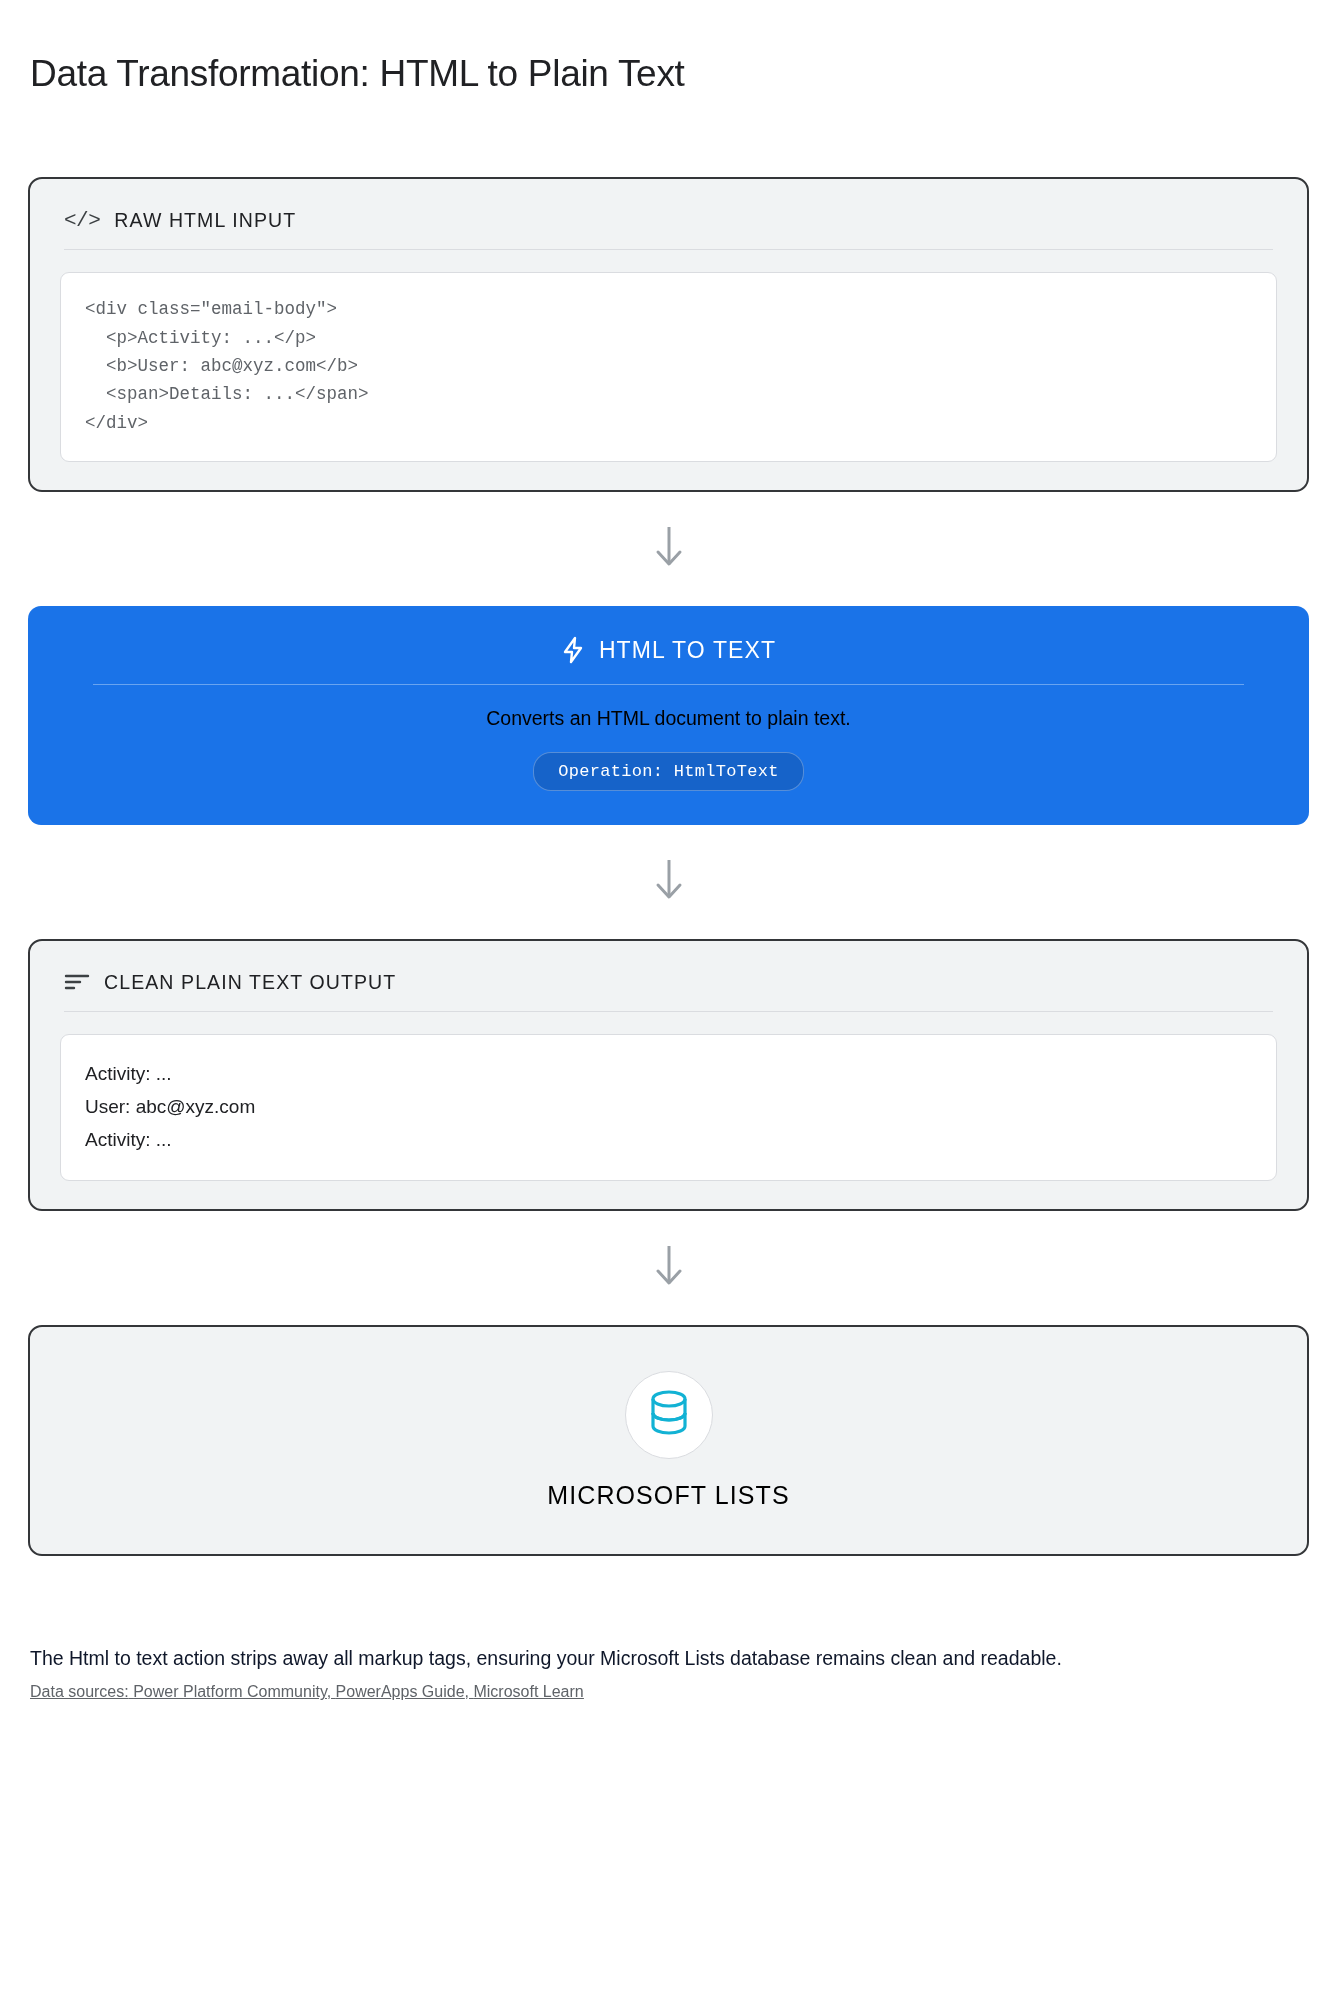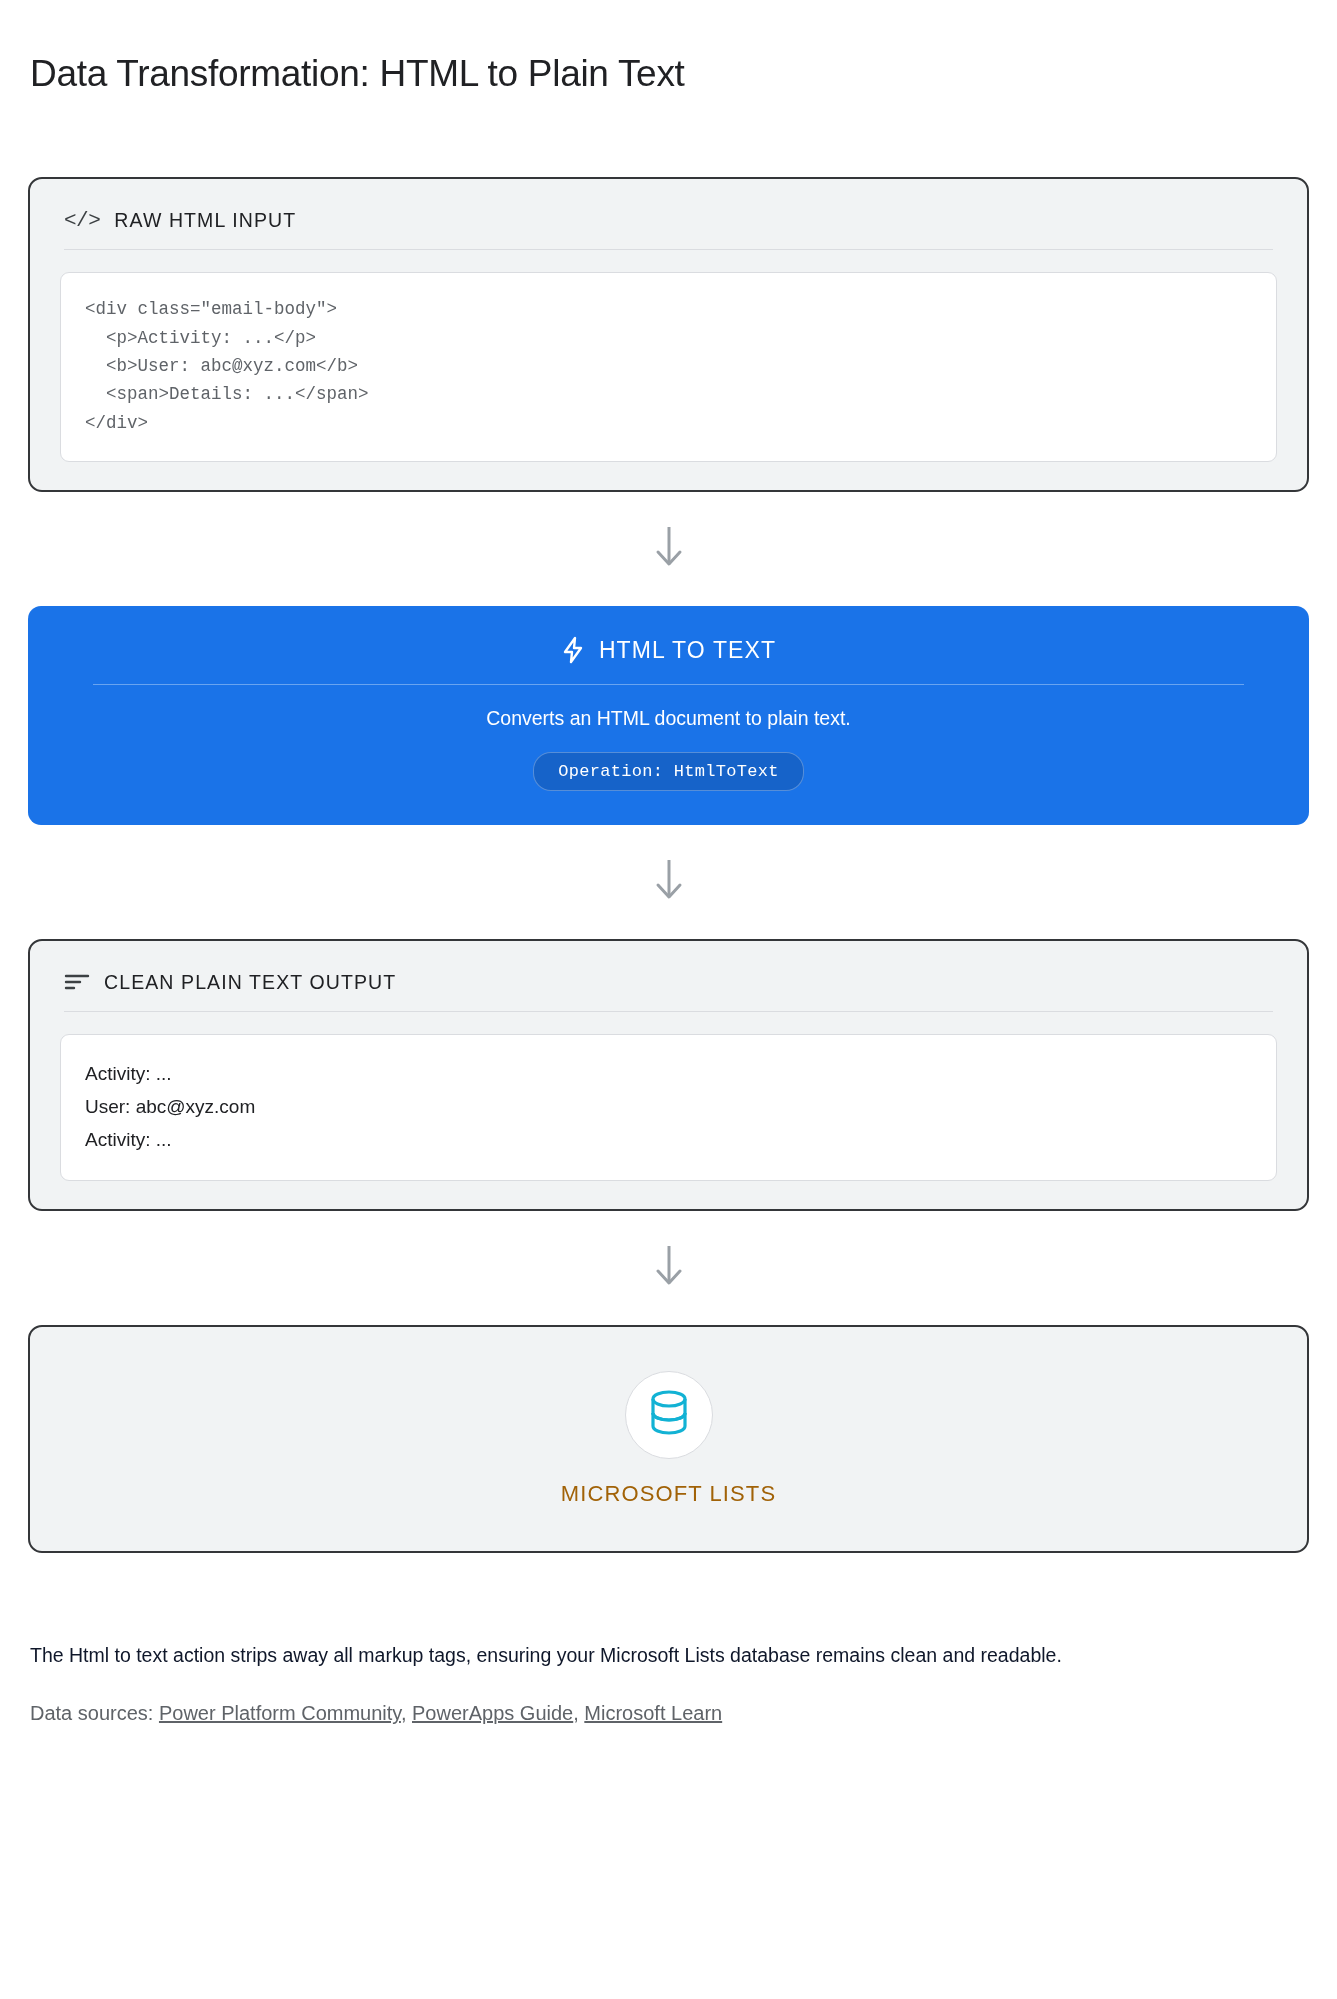--- a/index.html
+++ b/index.html
@@ -139,21 +139,21 @@
   .action-rule {
     height: 1px;
     background: rgba(255,255,255,0.35);
     margin: 20px 35px 0 35px;
   }
 
   .action-desc {
     margin-top: 22px;
     font-size: 19.5px;
     font-weight: 400;
-    color: #ffffff;
+    color: #000000;
   }
 
   .op-badge {
     display: inline-block;
     margin-top: 22px;
     background: #1663c9;
     border: 1px solid rgba(255,255,255,0.28);
     border-radius: 18px;
     padding: 9px 24px;
     font-family: "Liberation Mono", monospace;
@@ -177,43 +177,44 @@
     border-radius: 50%;
     background: #ffffff;
     border: 1px solid #dadce0;
     display: inline-flex;
     align-items: center;
     justify-content: center;
   }
 
   .dest-label {
     margin-top: 22px;
-    font-size: 22px;
+    font-size: 25px;
     font-weight: 500;
     letter-spacing: 1.1px;
-    color: #a16207;
+    color: #000000;
   }
 
   
   .footer {
     margin-top: 88px;
     padding: 0 0 0 2px;
   }
 
   .footer-note {
     font-size: 19.5px;
     line-height: 1.5;
     color: #0f172a;
     max-width: 1180px;
   }
 
   .footer-sources {
-    margin-top: 32px;
-    font-size: 20px;
+    margin-top: 10px;
+    font-size: 16px;
     color: #5f6368;
+    text-decoration: underline;
   }
   .footer-sources a {
     color: #5f6368;
     text-decoration: underline;
   }
 </style>
 </head>
 <body>
 
 <div class="page">

